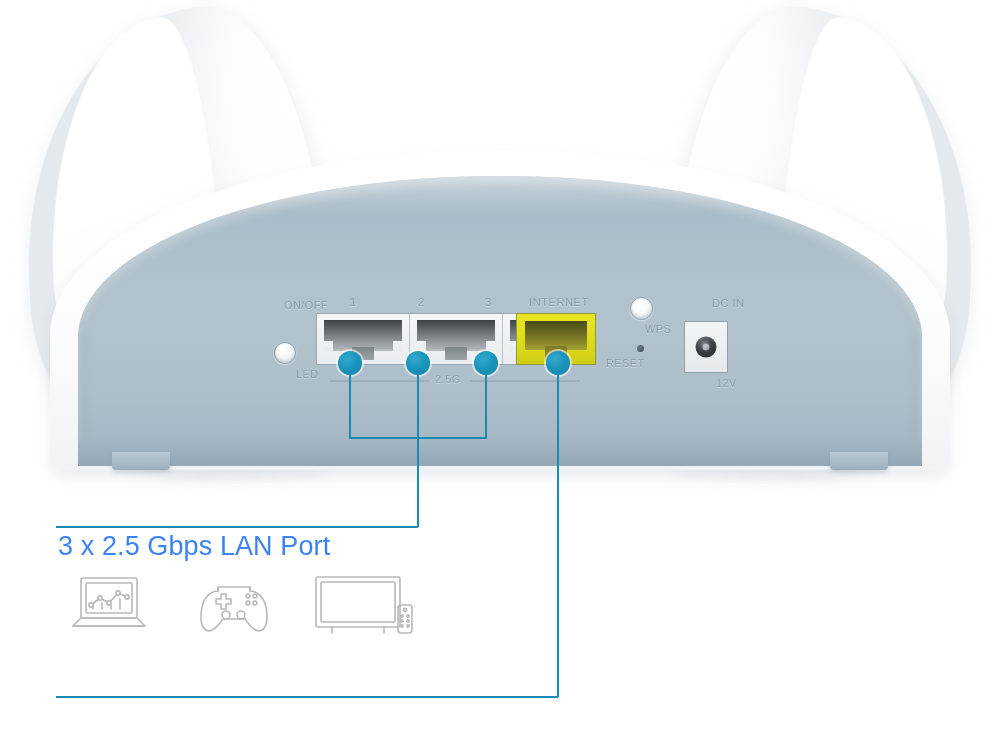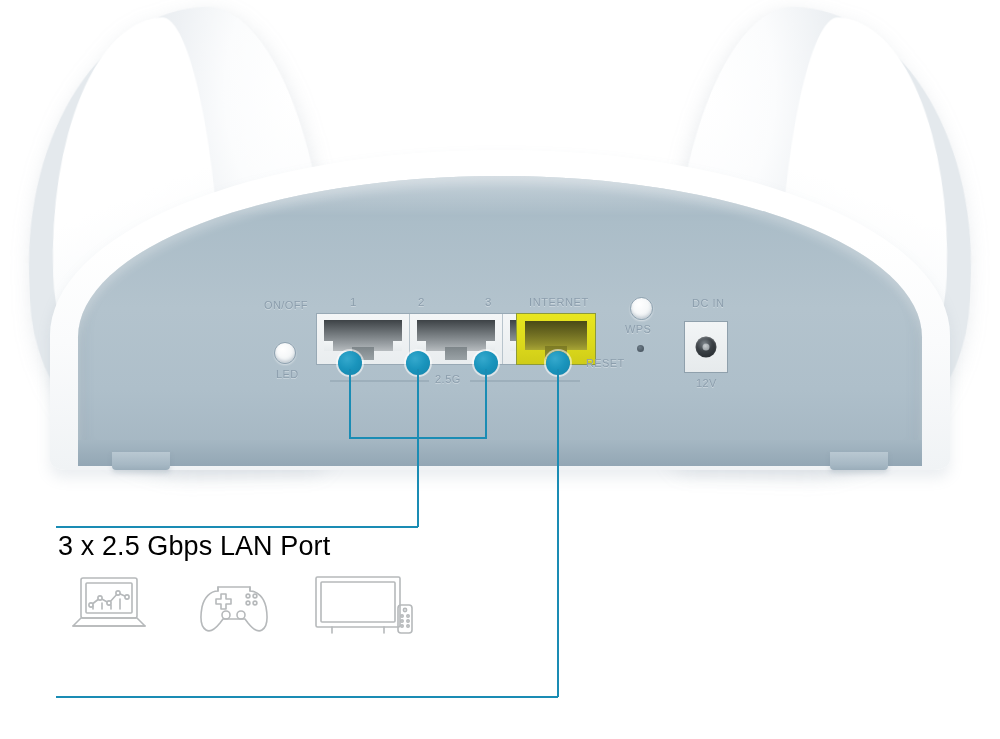--- a/index.html
+++ b/index.html
@@ -82,21 +82,21 @@
 
   
   .panel{position:absolute;left:0;top:0;width:1000px;height:480px;}
 
   .lbl{
     position:absolute;color:#8c9ead;letter-spacing:.4px;
     font-family:"Liberation Sans", sans-serif;
     text-shadow:0 1px 0 rgba(255,255,255,.35);
     white-space:nowrap;
   }
-  .lbl.sm{font-size:11px;}
+  .lbl.sm{font-size:11px;margin-left:20px;}
 
   
   .onoff-txt{left:264px;top:299px;}
   .led-txt{left:276px;top:368px;}
   .btn-round{
     position:absolute;border-radius:50%;
     background:radial-gradient(circle at 38% 30%, #ffffff 0%, #f6f8f9 45%, #dfe6ea 100%);
     border:1.4px solid #8fa2b0;
     box-shadow:inset 0 -2px 3px rgba(150,165,178,.45), 0 1px 2px rgba(255,255,255,.5);
   }
@@ -197,21 +197,21 @@
   .dot{
     position:absolute;width:24px;height:24px;border-radius:50%;
     background:radial-gradient(circle at 38% 32%, #35a9cd 0%, #1a94bc 48%, #1484ab 100%);
     box-shadow:0 0 0 2px rgba(255,255,255,.55);
   }
   .cline{position:absolute;background:#1a8cb4;}
   .cline.v{width:1.6px;}
   .cline.h{height:1.6px;}
 
   .callout-text{
-    position:absolute;color:#000000;
+    position:absolute;color:#3b82f6;
     font-family:"Liberation Sans", sans-serif;
     font-size:27px;font-weight:400;letter-spacing:.1px;white-space:nowrap;
   }
   .underline{position:absolute;height:1.6px;background:#1a8cb4;}
 
   
   .icons-row{position:absolute;left:60px;top:572px;width:400px;height:66px;}
   .dev-icon{position:absolute;top:0;}
 </style>
 </head>

